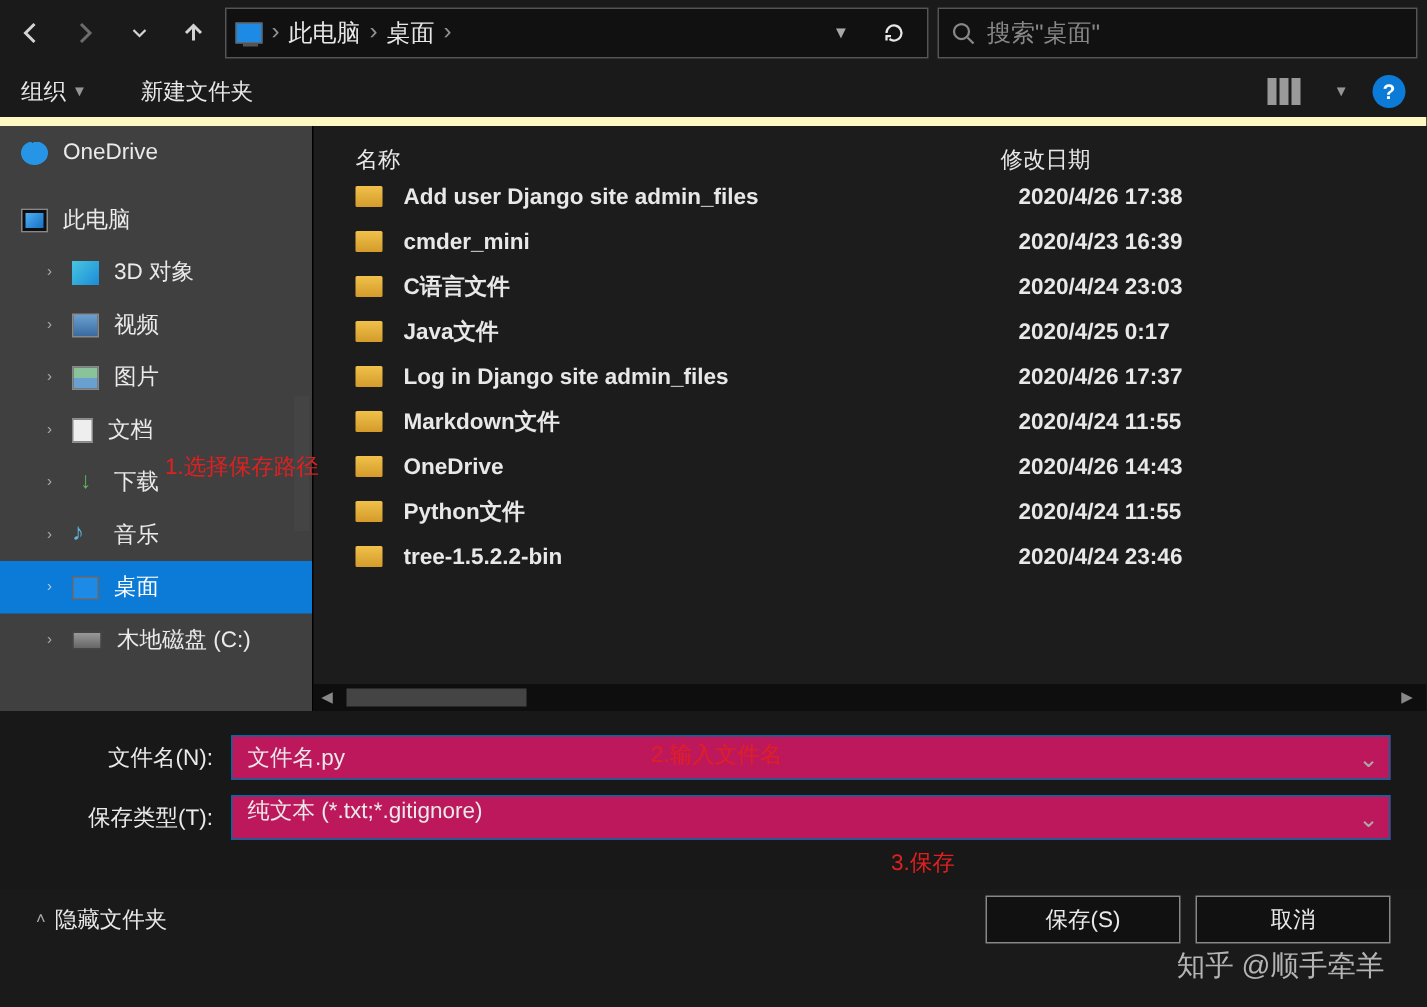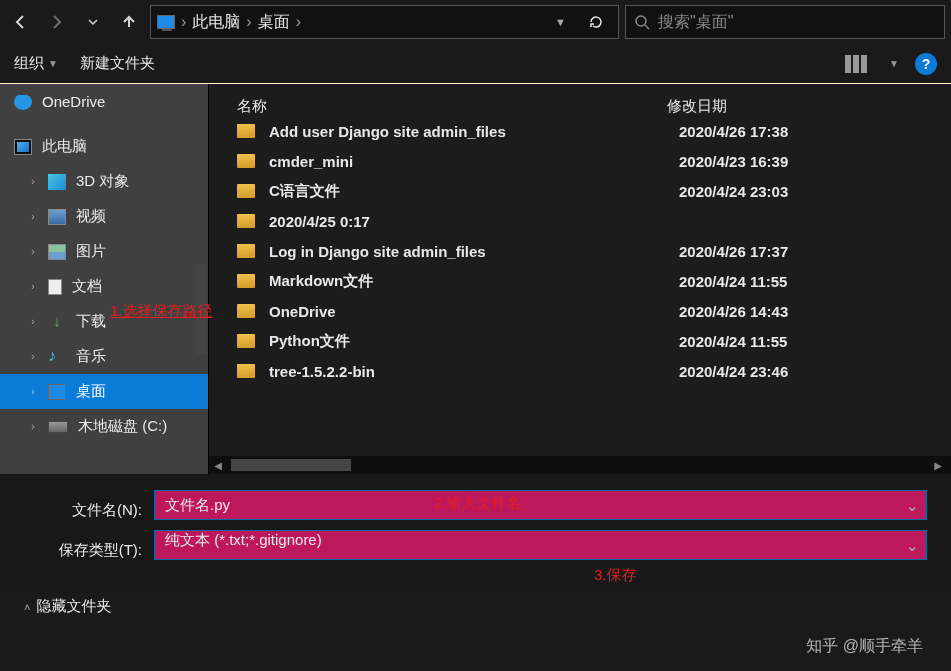--- a/index.html
+++ b/index.html
@@ -9,21 +9,21 @@
 .navrow { height: 44px; display: flex; align-items: center; gap: 6px; padding: 4px 6px; background: #1a1a1a; }
 .navbtn { width: 30px; height: 30px; display: flex; align-items: center; justify-content: center; color: #e8e8e8; opacity: .9; }
 .navbtn.disabled { opacity: .4; }
 .addrbar { flex: 1; height: 34px; display: flex; align-items: center; border: 1px solid #555; background: #111; padding: 0 6px; gap: 6px; }
 .spacer-btns { display: flex; align-items: center; gap: 4px; padding: 0 8px; }
 .searchbox { width: 320px; height: 34px; display: flex; align-items: center; border: 1px solid #555; background: #111; padding: 0 8px; gap: 8px; color: #888; }
 .monitor-ic { width: 18px; height: 14px; background: #1d8be6; border: 1px solid #666; position: relative; }
 .monitor-ic::after { content: ""; position: absolute; bottom: -3px; left: 4px; width: 10px; height: 2px; background: #555; }
 
 
-.toolrow { height: 40px; display: flex; align-items: center; gap: 22px; padding: 0 14px; background: #1a1a1a; border-bottom: 1px solid #fef9c3; }
+.toolrow { height: 40px; display: flex; align-items: center; gap: 36px; padding: 0 14px; background: #1a1a1a; border-bottom: 6px solid #fef9c3; }
 .tool-link { color: #e8e8e8; font-size: 15px; display: flex; align-items: center; gap: 4px; }
 .tool-right { margin-left: auto; display: flex; align-items: center; gap: 16px; }
 .view-ic { width: 28px; height: 18px; display: flex; }
 .view-ic span { width: 6px; height: 100%; background: #999; margin-right: 2px; }
 .help-ic { width: 22px; height: 22px; border-radius: 50%; background: #0b7bd7; color: #fff; display: flex; align-items: center; justify-content: center; font-size: 14px; font-weight: bold; }
 
 
 .main { display: flex; height: 390px; background: #1c1c1c; position: relative; }
 .sidebar { width: 208px; overflow: hidden; background: #404040; position: relative; }
 .sb-item { display: flex; align-items: center; height: 35px; padding-left: 14px; gap: 10px; font-size: 15px; color: #eaeaea; }
@@ -59,31 +59,31 @@
 .hscroll { height: 18px; background: #0e0e0e; display: flex; align-items: center; position: relative; }
 .hscroll .arrow { width: 18px; text-align: center; color: #888; font-size: 10px; }
 .hscroll .thumb { position: absolute; left: 22px; width: 120px; height: 12px; background: #444; top: 3px; }
 .hscroll .arrow.right { position: absolute; right: 4px; }
 
 
 .anno { position: absolute; color: #e02020; font-size: 15px; font-weight: 500; pointer-events: none; }
 
 
 .bottom { background: #181818; padding: 16px 24px 8px 24px; }
-.formrow { display: flex; align-items: flex-end; margin-bottom: 10px; }
+.formrow { display: flex; align-items: center; margin-bottom: 10px; }
 .formrow label { width: 130px; text-align: right; padding-right: 12px; font-size: 15px; color: #eaeaea; }
 .formrow .fieldwrap { flex: 1; position: relative; }
 .formrow input, .formrow .combo { width: 100%; height: 30px; background: #be185d; border: 1px solid #0369a1; color: #eaeaea; padding: 0 10px; font-size: 15px; }
 .formrow .chev { position: absolute; right: 8px; top: 6px; color: #aaa; }
 
 .footer { display: flex; align-items: center; padding: 4px 24px 10px; gap: 14px; }
 .footer .left { display: flex; align-items: center; gap: 6px; font-size: 15px; }
 .footer .btns { margin-left: auto; display: flex; gap: 10px; }
 .footer button { width: 130px; height: 32px; background: #111; border: 1px solid #888; color: #eaeaea; font-size: 15px; }
-.watermark { position: absolute; right: 28px; bottom: 14px; color: #cfcfcf; font-size: 16px; opacity: .85; pointer-events: none; }
+.watermark { position: absolute; right: 28px; bottom: 14px; color: #cfcfcf; font-size: 19px; opacity: .85; pointer-events: none; }
 </style>
 </head>
 <body>
 
 <div class="navrow">
   <div class="navbtn">
     <svg width="18" height="18">
         <path d="M11 3 L5 9 L11 15" stroke="#e8e8e8" stroke-width="2" fill="none"></path>
       </svg>
   </div>
@@ -219,20 +219,21 @@
           <span class="fname">cmder_mini</span>
           <span class="fdate">2020/4/23 16:39</span>
         </div>
         <div class="filerow">
           <span class="folder-ic"></span>
           <span class="fname">C语言文件</span>
           <span class="fdate">2020/4/24 23:03</span>
         </div>
         <div class="filerow">
           <span class="folder-ic"></span>
+          <span class="fname">Java文件</span>
           <span class="fdate">2020/4/25 0:17</span>
         </div>
         <div class="filerow">
           <span class="folder-ic"></span>
           <span class="fname">Log in   Django site admin_files</span>
           <span class="fdate">2020/4/26 17:37</span>
         </div>
         <div class="filerow">
           <span class="folder-ic"></span>
           <span class="fname">Markdown文件</span>
@@ -254,21 +255,21 @@
           <span class="fdate">2020/4/24 23:46</span>
         </div>
       </div>
     <div class="hscroll">
       <span class="arrow">◀</span>
       <span class="thumb"></span>
       <span class="arrow right">▶</span>
     </div>
   </div>
 
-  <div class="anno" style="left:110px; top:218px;text-decoration:underline;">1.选择保存路径</div>
+  <div class="anno" style="left:110px; top:218px;">1.选择保存路径</div>
 </div>
 
 <div class="bottom">
   <div class="formrow">
     <label>文件名(N):</label>
     <div class="fieldwrap">
       <input type="text" value="文件名.py" style="">
       <span class="chev">⌄</span>
       <div class="anno" style="left:280px; top:4px;">2.输入文件名</div>
     </div>
@@ -281,15 +282,19 @@
     </div>
   </div>
   <div class="anno" style="left:570px; margin-top:-4px; position:relative;">3.保存</div>
 </div>
 
 <div class="footer">
   <div class="left">
     <span style="font-size:11px;opacity:.7">˄</span>
     <span>隐藏文件夹</span>
   </div>
+  <div class="btns">
+    <button>保存(S)</button>
+    <button>取消</button>
+  </div>
 </div>
 
 <div class="watermark">知乎 @顺手牵羊</div>
 
 </body></html>

